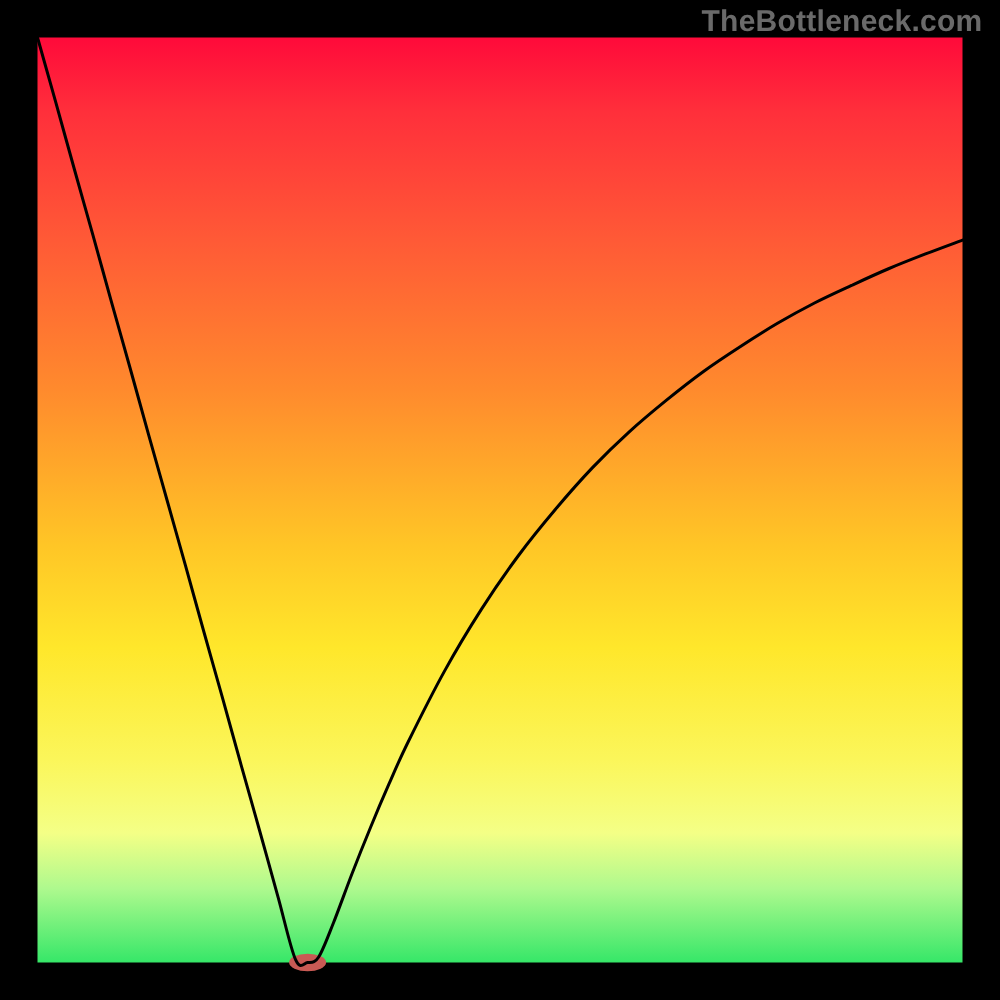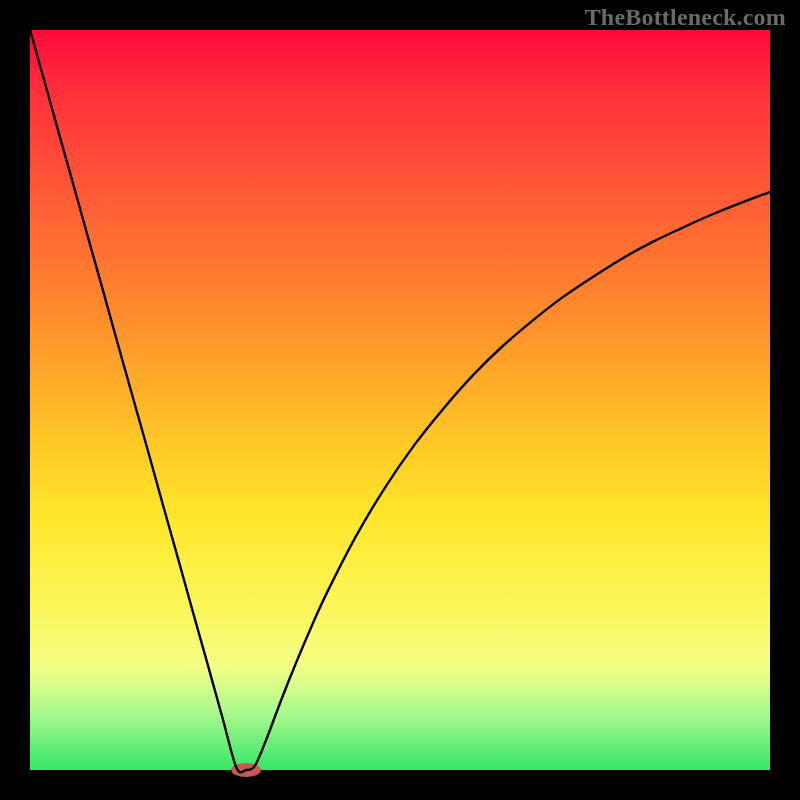--- a/index.html
+++ b/index.html
@@ -7,21 +7,21 @@
   .frame {
     position: relative;
     width: 800px;
     height: 800px;
     background: #000;
   }
   .watermark {
     position: absolute;
     top: 4px;
     right: 14px;
-    font-family: Liberation Serif, serif;
+    font-family: Liberation Sans, sans-serif;
     font-size: 24px;
     font-weight: 600;
     color: #6a6a6a;
     letter-spacing: 0.2px;
     z-index: 5;
   }
   .plot {
     position: absolute;
     
     left: 30px;

